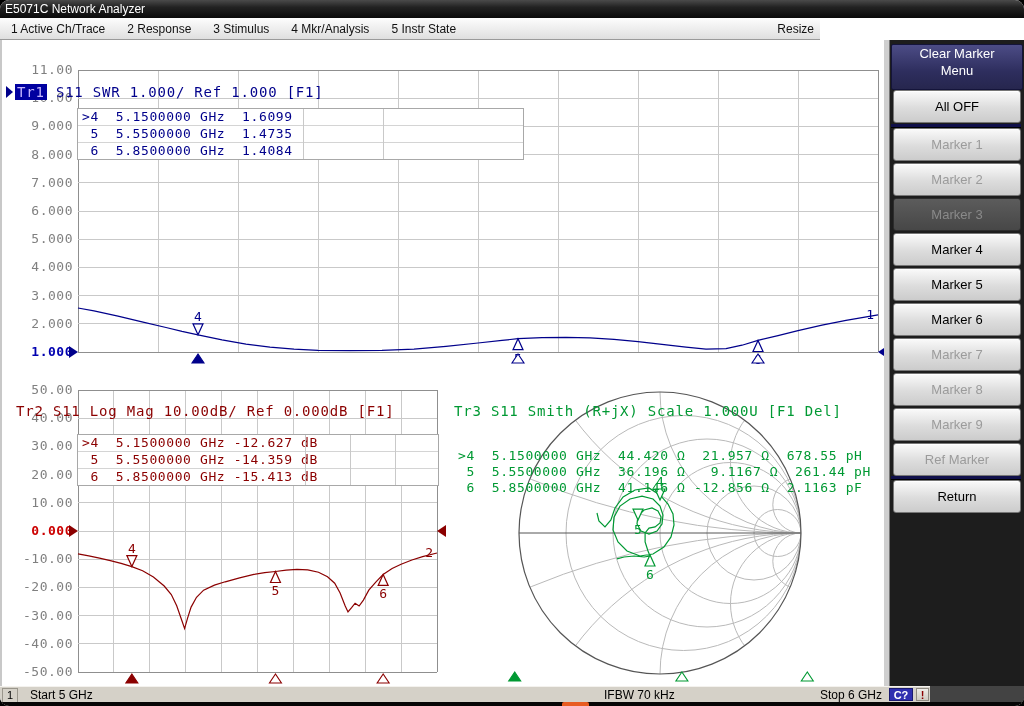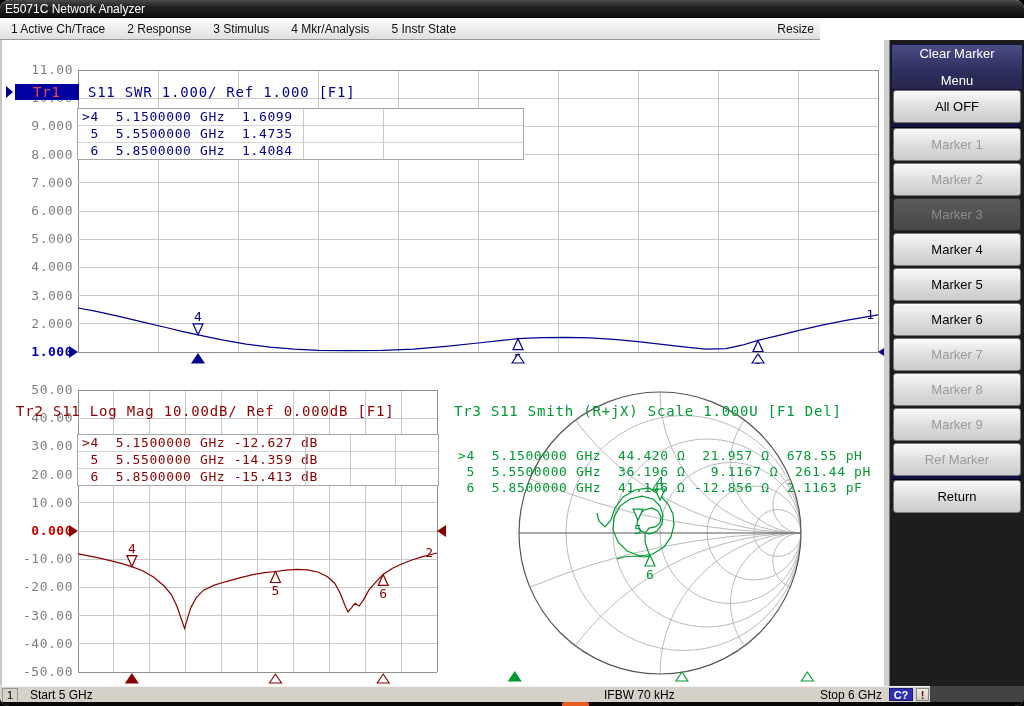--- a/index.html
+++ b/index.html
@@ -10,21 +10,21 @@
             color:#fff;font-size:12px;line-height:18px;padding-left:5px;box-sizing:border-box;}
   .menubar{position:absolute;left:0;top:18px;width:820px;height:22px;
            background:linear-gradient(180deg,#fdfdfd,#dfdfdf);border-bottom:1px solid #9a9a9a;
            box-sizing:border-box;font-size:12px;color:#111;display:flex;align-items:center;}
   .menu-item{padding:0 11px;height:22px;line-height:22px;}
   .menu-resize{position:absolute;right:6px;top:0;height:22px;line-height:22px;}
   .main{position:absolute;left:0;top:40px;width:884px;height:646px;background:#ffffff;
         border-left:2px solid #c8c8c8;box-sizing:border-box;}
   .trace-header{position:absolute;font-family:"DejaVu Sans Mono",monospace;font-size:14px;
                 letter-spacing:0.8px;white-space:pre;z-index:3;}
-  .tr1-chip{background:#0000a0;color:#ef4444;padding:0 18px;}
+  .tr1-chip{background:#0000a0;color:#c4b5fd;padding:0 2px;}
   .tr1-arrow{display:inline-block;width:0;height:0;border-left:7px solid #00008b;
              border-top:6px solid transparent;border-bottom:6px solid transparent;
              vertical-align:-1px;margin-right:2px;}
   .mtable{position:absolute;z-index:3;box-sizing:border-box;}
   .mtable.boxed{background:#fff;border:1px solid #a8a8a8;}
   .mrow{white-space:pre;font-family:"DejaVu Sans Mono",monospace;font-size:13px;
         letter-spacing:0.6px;height:16px;line-height:16px;padding-left:4px;}
   .mtable.boxed .mrow{border-bottom:1px solid #d4d4d4;}
   .mtable.boxed .mrow:last-child{border-bottom:none;}
   .vdiv{position:absolute;top:0;bottom:0;width:1px;background:#c9c9c9;}
@@ -35,21 +35,21 @@
         display:flex;align-items:center;justify-content:center;
         font-size:13px;border:1px solid #767676;
         background:linear-gradient(180deg,#fafafa 0%,#dcdcdc 55%,#cccccc 100%);
         box-shadow:inset 0 1px 0 #fff;color:#000;}
   .skey.disabled{color:#9b9b9b;}
   .skey.pressed{background:linear-gradient(180deg,#5c5c5c,#474747);border:1px solid #2c2c2c;
                 box-shadow:none;color:#8a8a8a;}
   .skey-header{position:absolute;left:7px;top:4px;width:130px;height:44px;
                background:linear-gradient(180deg,#4c4c86 0%,#2e2e5e 60%,#26264e 100%);
                border:1px solid #14143a;border-radius:2px;color:#fff;font-size:13px;
-               display:flex;flex-direction:column;align-items:center;justify-content:space-between;line-height:17px;}
+               display:flex;flex-direction:column;align-items:center;justify-content:flex-start;line-height:17px;}
   .skey-sep{position:absolute;left:7px;width:130px;height:3px;background:#10104a;border-bottom:1px solid #000;}
   .statusbar{position:absolute;left:0;top:686px;width:930px;height:16px;background:#d5d1c8;
              border-top:1px solid #f4f2ee;font-size:12px;color:#000;z-index:5;}
   .status-chan{position:absolute;left:2px;top:1px;width:14px;height:13px;border:1px solid #9a968c;
                text-align:center;line-height:13px;font-size:11px;background:#d5d1c8;}
   .status-start{position:absolute;left:30px;top:1px;}
   .status-ifbw{position:absolute;left:604px;top:1px;}
   .status-stop{position:absolute;left:820px;top:1px;}
   .status-cal{position:absolute;left:889px;top:1px;width:24px;height:13px;background:#2f2fb0;
               color:#fff;text-align:center;line-height:13px;font-size:11px;font-weight:bold;

